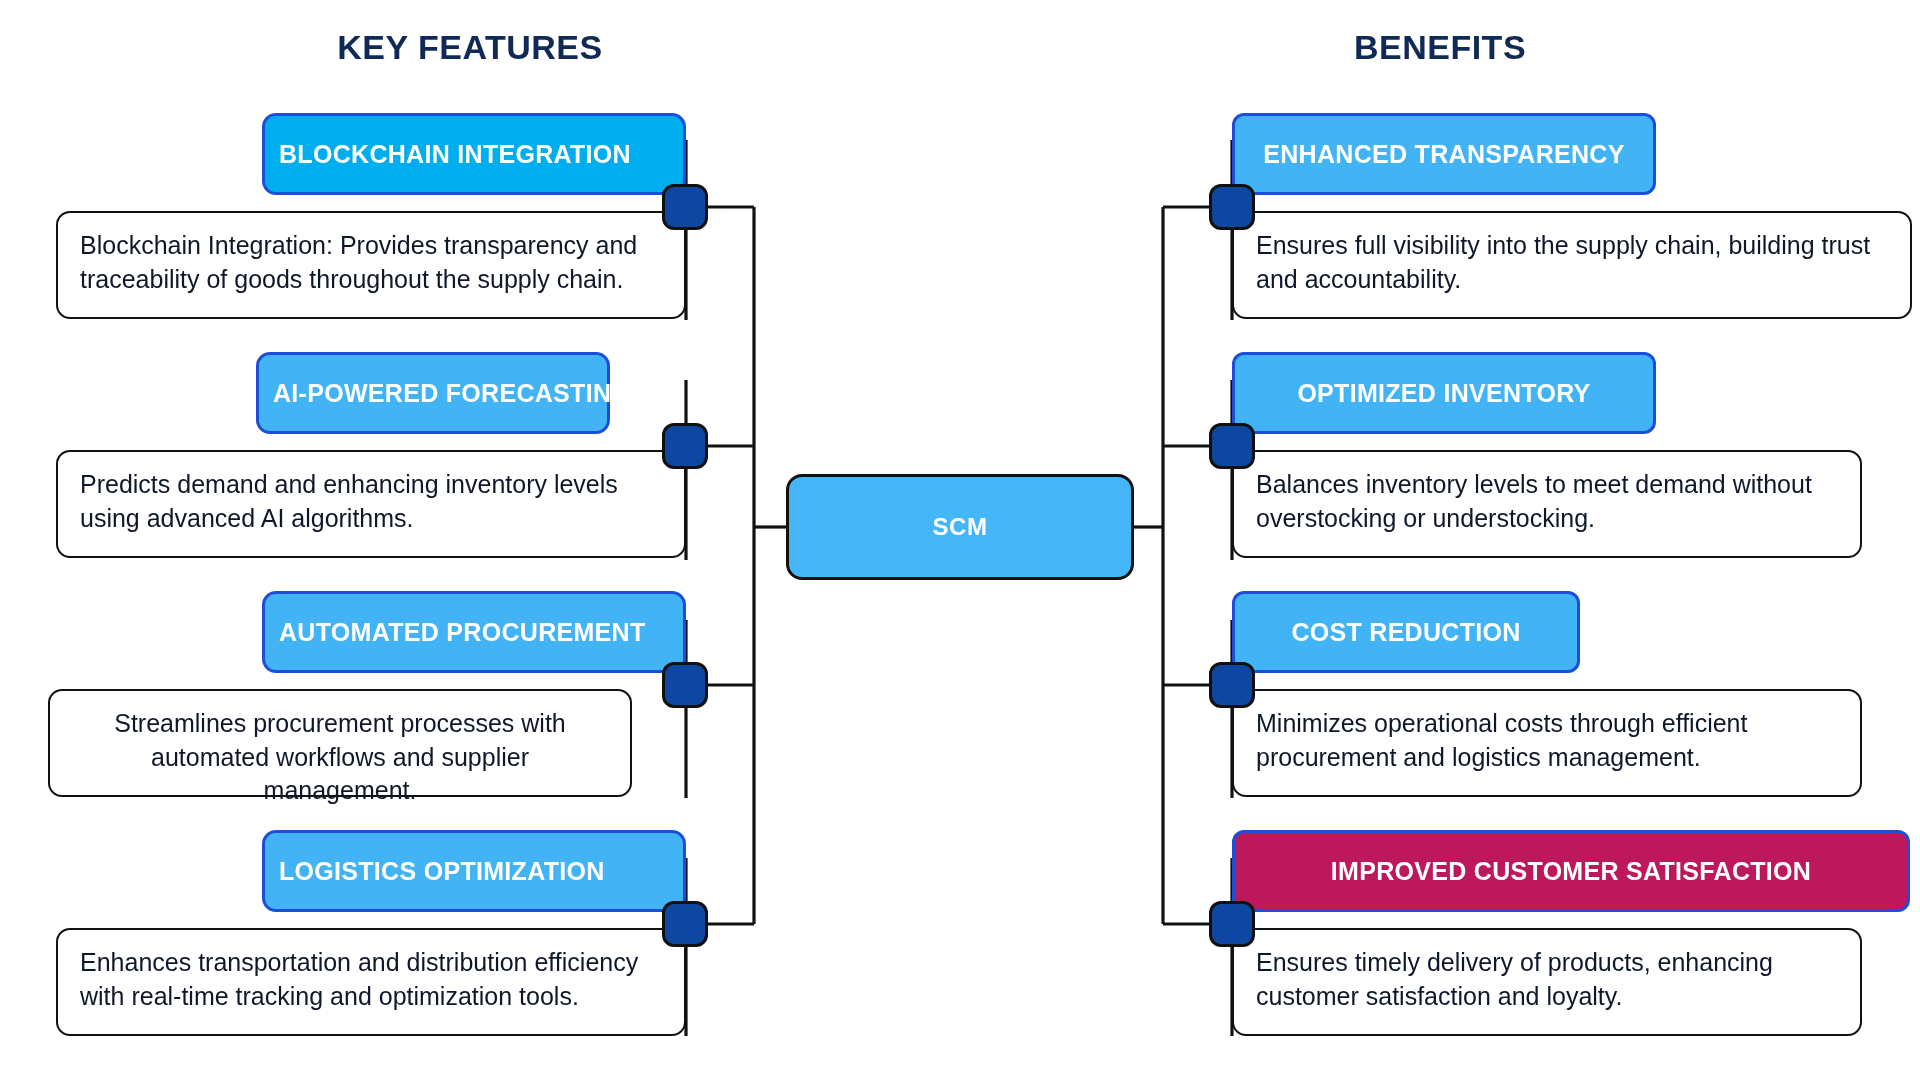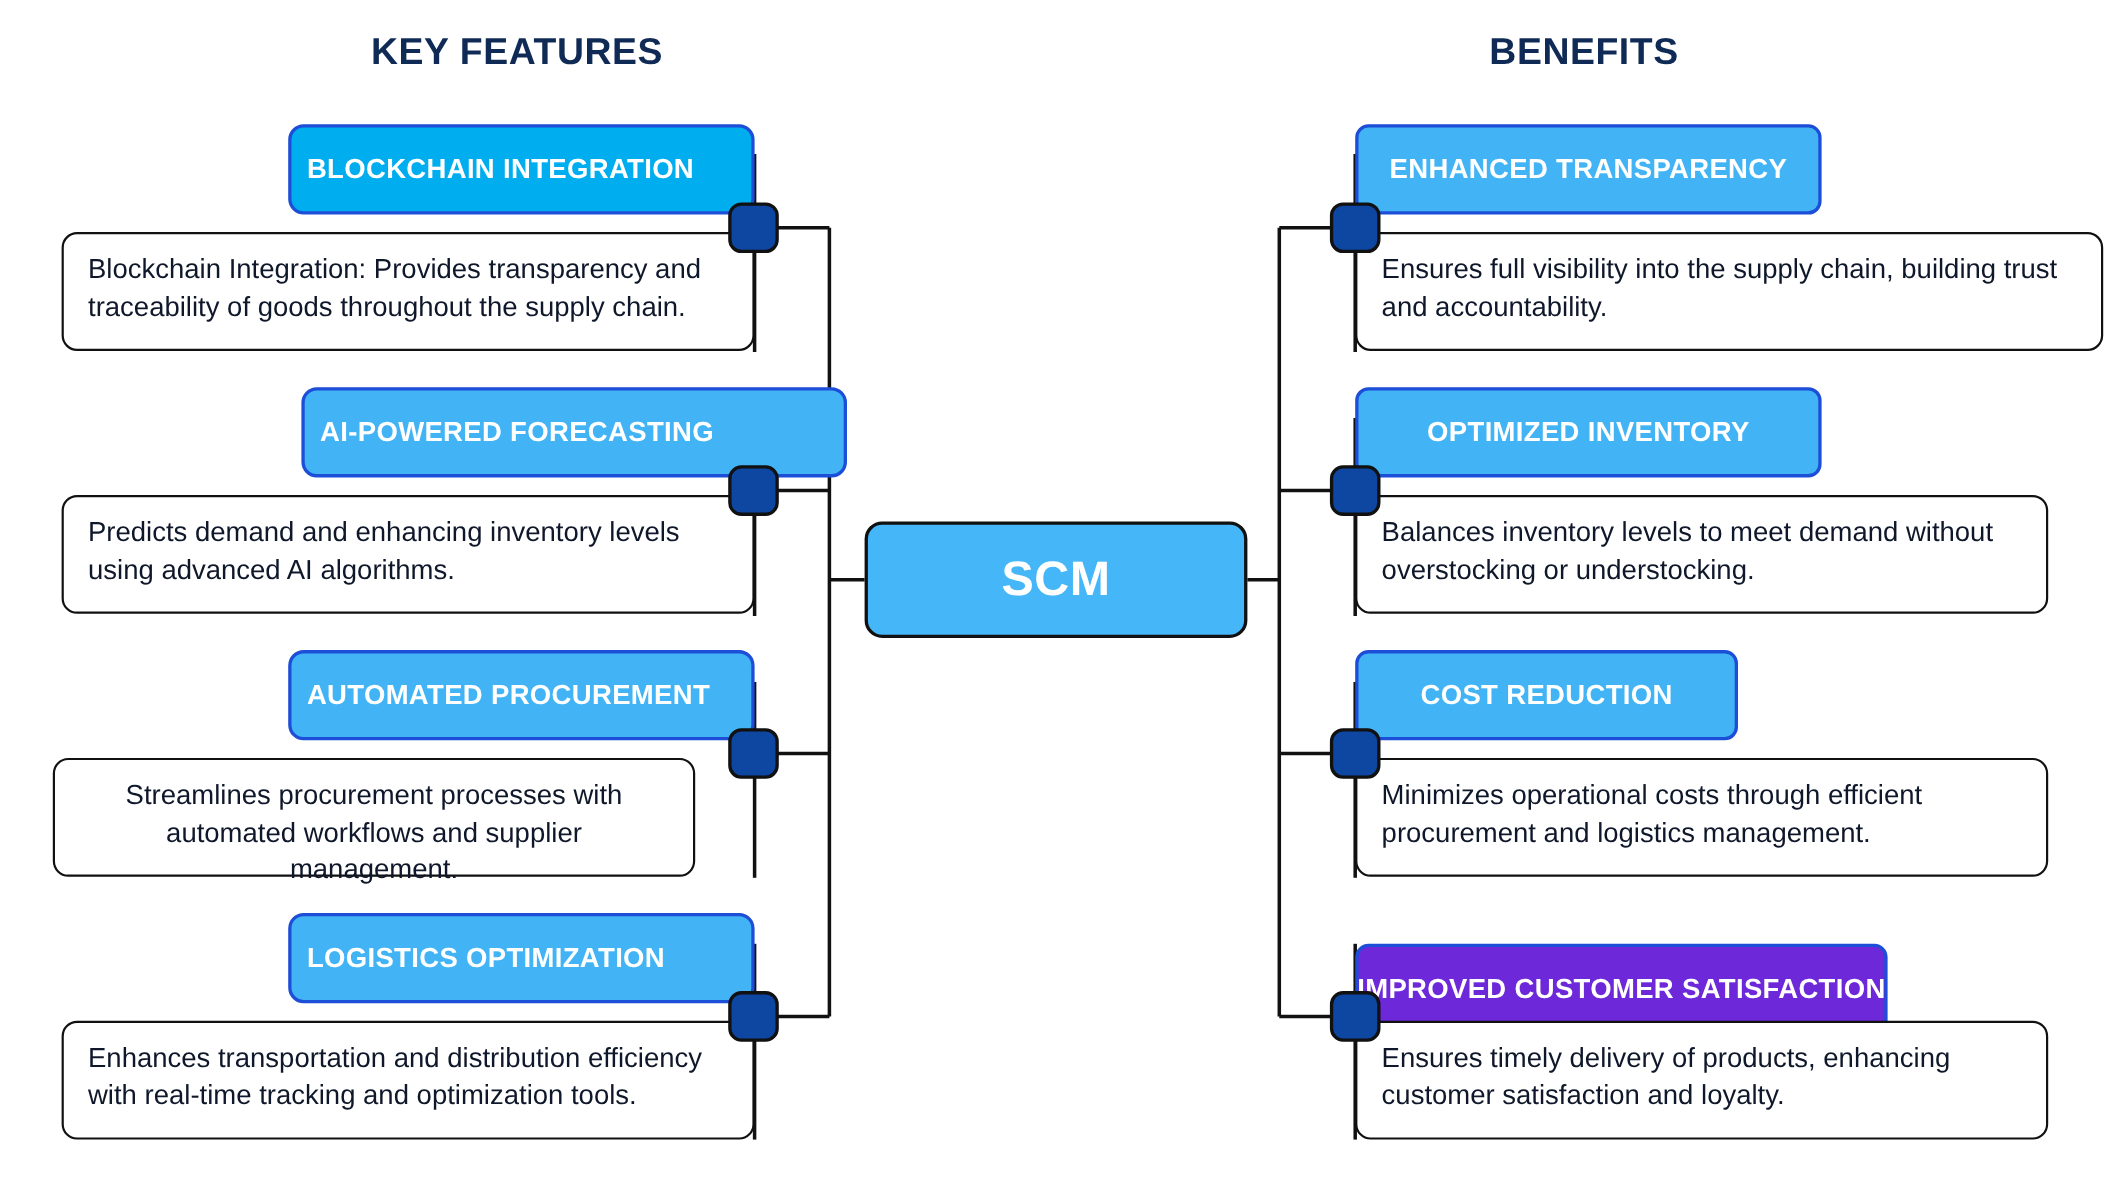--- a/index.html
+++ b/index.html
@@ -69,21 +69,21 @@
   
   #scm-node {
     position: absolute;
     left: 786px; top: 474px;
     width: 348px; height: 106px;
     background: #45B6F7;
     border: 3.2px solid #111111;
     border-radius: 16px;
     display: flex; align-items: center; justify-content: center;
     color: #ffffff;
-    font-size: 44px;
+    font-size: 24px;
     font-weight: bold;
     letter-spacing: 0.5px;
   }
 </style>
 </head>
 <body>
 
 <div id="stage">
 
   <svg id="wires" viewBox="0 0 1920 1080" xmlns="http://www.w3.org/2000/svg">
@@ -121,21 +121,21 @@
     <line x1="1232" y1="924" x2="1232" y2="1036"></line>
   </svg>
 
   <div class="col-title" id="title-left">KEY FEATURES</div>
   <div class="col-title" id="title-right">BENEFITS</div>
 
   <div class="pill left" style="left:262px; top:113px; width:424px; background:#00AEEF;">BLOCKCHAIN INTEGRATION</div>
   <div class="body-box" style="left:56px; top:211px; width:630px; height:108px;">Blockchain Integration: Provides transparency and traceability of goods throughout the supply chain.</div>
   <div class="knob" style="left:662px; top:184px;"></div>
 
-  <div class="pill left" style="left:274px; top:352px; width:496px; background:#42B4F5;">AI-POWERED FORECASTING</div>
+  <div class="pill left" style="left:256px; top:352px; width:354px; background:#42B4F5;">AI-POWERED FORECASTING</div>
   <div class="body-box" style="left:56px; top:450px; width:630px; height:108px;">Predicts demand and enhancing inventory levels using advanced AI algorithms.</div>
   <div class="knob" style="left:662px; top:423px;"></div>
 
   <div class="pill left" style="left:262px; top:591px; width:424px; background:#42B4F5;">AUTOMATED PROCUREMENT</div>
   <div class="body-box" style="left:48px; top:689px; width:584px; height:108px;text-align:center;">Streamlines procurement processes with automated workflows and supplier management.</div>
   <div class="knob" style="left:662px; top:662px;"></div>
 
   <div class="pill left" style="left:262px; top:830px; width:424px; background:#42B4F5;">LOGISTICS OPTIMIZATION</div>
   <div class="body-box" style="left:56px; top:928px; width:630px; height:108px;">Enhances transportation and distribution efficiency with real-time tracking and optimization tools.</div>
   <div class="knob" style="left:662px; top:901px;"></div>
@@ -147,17 +147,17 @@
   <div class="knob" style="left:1209px; top:184px;"></div>
 
   <div class="pill right" style="left:1232px; top:352px; width:424px; background:#42B4F5;">OPTIMIZED INVENTORY</div>
   <div class="body-box" style="left:1232px; top:450px; width:630px; height:108px;">Balances inventory levels to meet demand without overstocking or understocking.</div>
   <div class="knob" style="left:1209px; top:423px;"></div>
 
   <div class="pill right" style="left:1232px; top:591px; width:348px; background:#42B4F5;">COST REDUCTION</div>
   <div class="body-box" style="left:1232px; top:689px; width:630px; height:108px;">Minimizes operational costs through efficient procurement and logistics management.</div>
   <div class="knob" style="left:1209px; top:662px;"></div>
 
-  <div class="pill right" style="left:1232px; top:830px; width:484px; background:#6d28d9;margin-top:28px;">IMPROVED CUSTOMER SATISFACTION</div>
+  <div class="pill right" style="left:1232px; top:830px; width:678px; background:#be185d;">IMPROVED CUSTOMER SATISFACTION</div>
   <div class="body-box" style="left:1232px; top:928px; width:630px; height:108px;">Ensures timely delivery of products, enhancing customer satisfaction and loyalty.</div>
   <div class="knob" style="left:1209px; top:901px;"></div>
 
 </div>
 
 </body></html>

